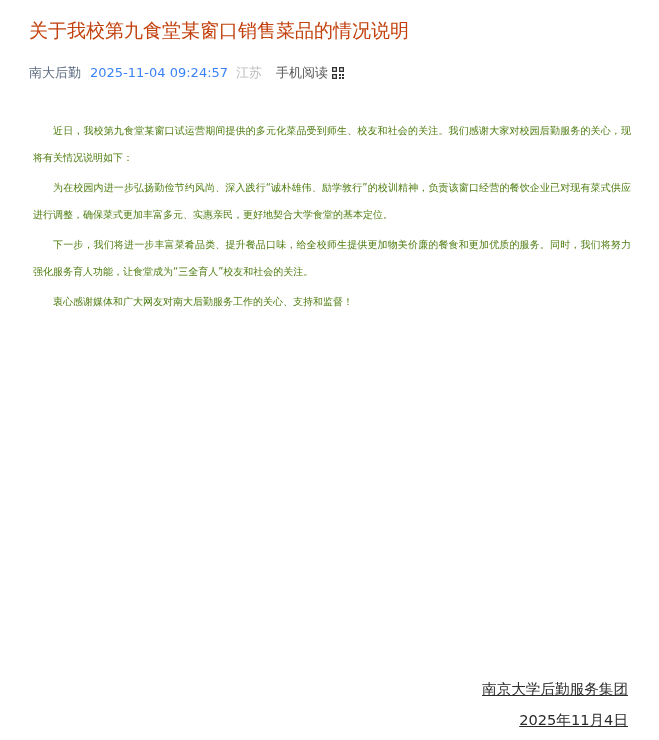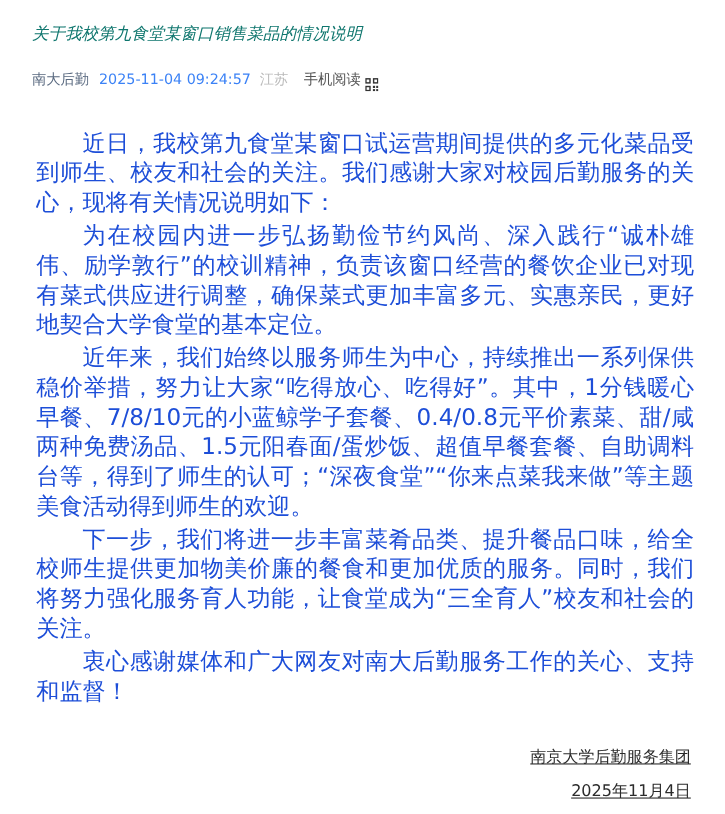--- a/index.html
+++ b/index.html
@@ -19,58 +19,57 @@
       position: absolute;
       left: 0;
       top: 0;
       width: 659px;
     }
     .title {
       position: absolute;
       left: 29px;
       top: 16px;
       width: 610px;
-      font-size: 15px;
+      font-size: 19px;
       line-height: 28px;
-      color: #0f766e;
+      color: #c2410c;
       margin: 0;
       font-weight: normal;
       white-space: nowrap;
-      font-style: italic;
     }
     .meta {
       position: absolute;
       left: 29px;
       top: 63px;
       font-size: 13px;
       line-height: 20px;
       white-space: nowrap;
       display: flex;
-      align-items: flex-end;
+      align-items: center;
     }
     .meta .source { color: #5a6a80; margin-right: 9px; }
     .meta .time { color: #3b82f6; margin-right: 8px; }
     .meta .region { color: #bbbbbb; margin-right: 14px; }
     .meta .mobile-read { color: #555555; margin-right: 4px; cursor: pointer; }
     .qr-icon {
       display: inline-block;
       width: 12px;
       height: 12px;
       position: relative;
       cursor: pointer;
     }
     .qr-icon svg { display: block; }
     .body-text {
       position: absolute;
       left: 33px;
       top: 117px;
       width: 598px;
-      font-size: 21px;
+      font-size: 10px;
       line-height: 27px;
-      color: #1d4ed8;
+      color: #4d7c0f;
     }
     .body-text p {
       margin: 0 0 3px 0;
       text-indent: 2em;
       text-align: justify;
     }
     .body-text p.p2 { margin-bottom: 4px; }
     .signature {
       position: absolute;
       right: 31px;
@@ -105,21 +104,20 @@
         <rect x="10" y="7" width="2" height="2" fill="#333"></rect>
         <rect x="7" y="10" width="2" height="2" fill="#333"></rect>
         <rect x="10" y="10" width="2" height="2" fill="#333"></rect>
       </svg>
     </span>
   </div>
 
   <div class="body-text">
     <p class="p1">近日，我校第九食堂某窗口试运营期间提供的多元化菜品受到师生、校友和社会的关注。我们感谢大家对校园后勤服务的关心，现将有关情况说明如下：</p>
     <p class="p3">为在校园内进一步弘扬勤俭节约风尚、深入践行“诚朴雄伟、励学敦行”的校训精神，负责该窗口经营的餐饮企业已对现有菜式供应进行调整，确保菜式更加丰富多元、实惠亲民，更好地契合大学食堂的基本定位。</p>
-    <p class="p4">近年来，我们始终以服务师生为中心，持续推出一系列保供稳价举措，努力让大家“吃得放心、吃得好”。其中，1分钱暖心早餐、7/8/10元的小蓝鲸学子套餐、0.4/0.8元平价素菜、甜/咸两种免费汤品、1.5元阳春面/蛋炒饭、超值早餐套餐、自助调料台等，得到了师生的认可；“深夜食堂”“你来点菜我来做”等主题美食活动得到师生的欢迎。</p>
     <p class="p5">下一步，我们将进一步丰富菜肴品类、提升餐品口味，给全校师生提供更加物美价廉的餐食和更加优质的服务。同时，我们将努力强化服务育人功能，让食堂成为“三全育人”校友和社会的关注。</p>
     <p class="p6">衷心感谢媒体和广大网友对南大后勤服务工作的关心、支持和监督！</p>
   </div>
 
   <div class="signature">
     <div>南京大学后勤服务集团</div>
     <div>2025年11月4日</div>
   </div>
 </div>
 

